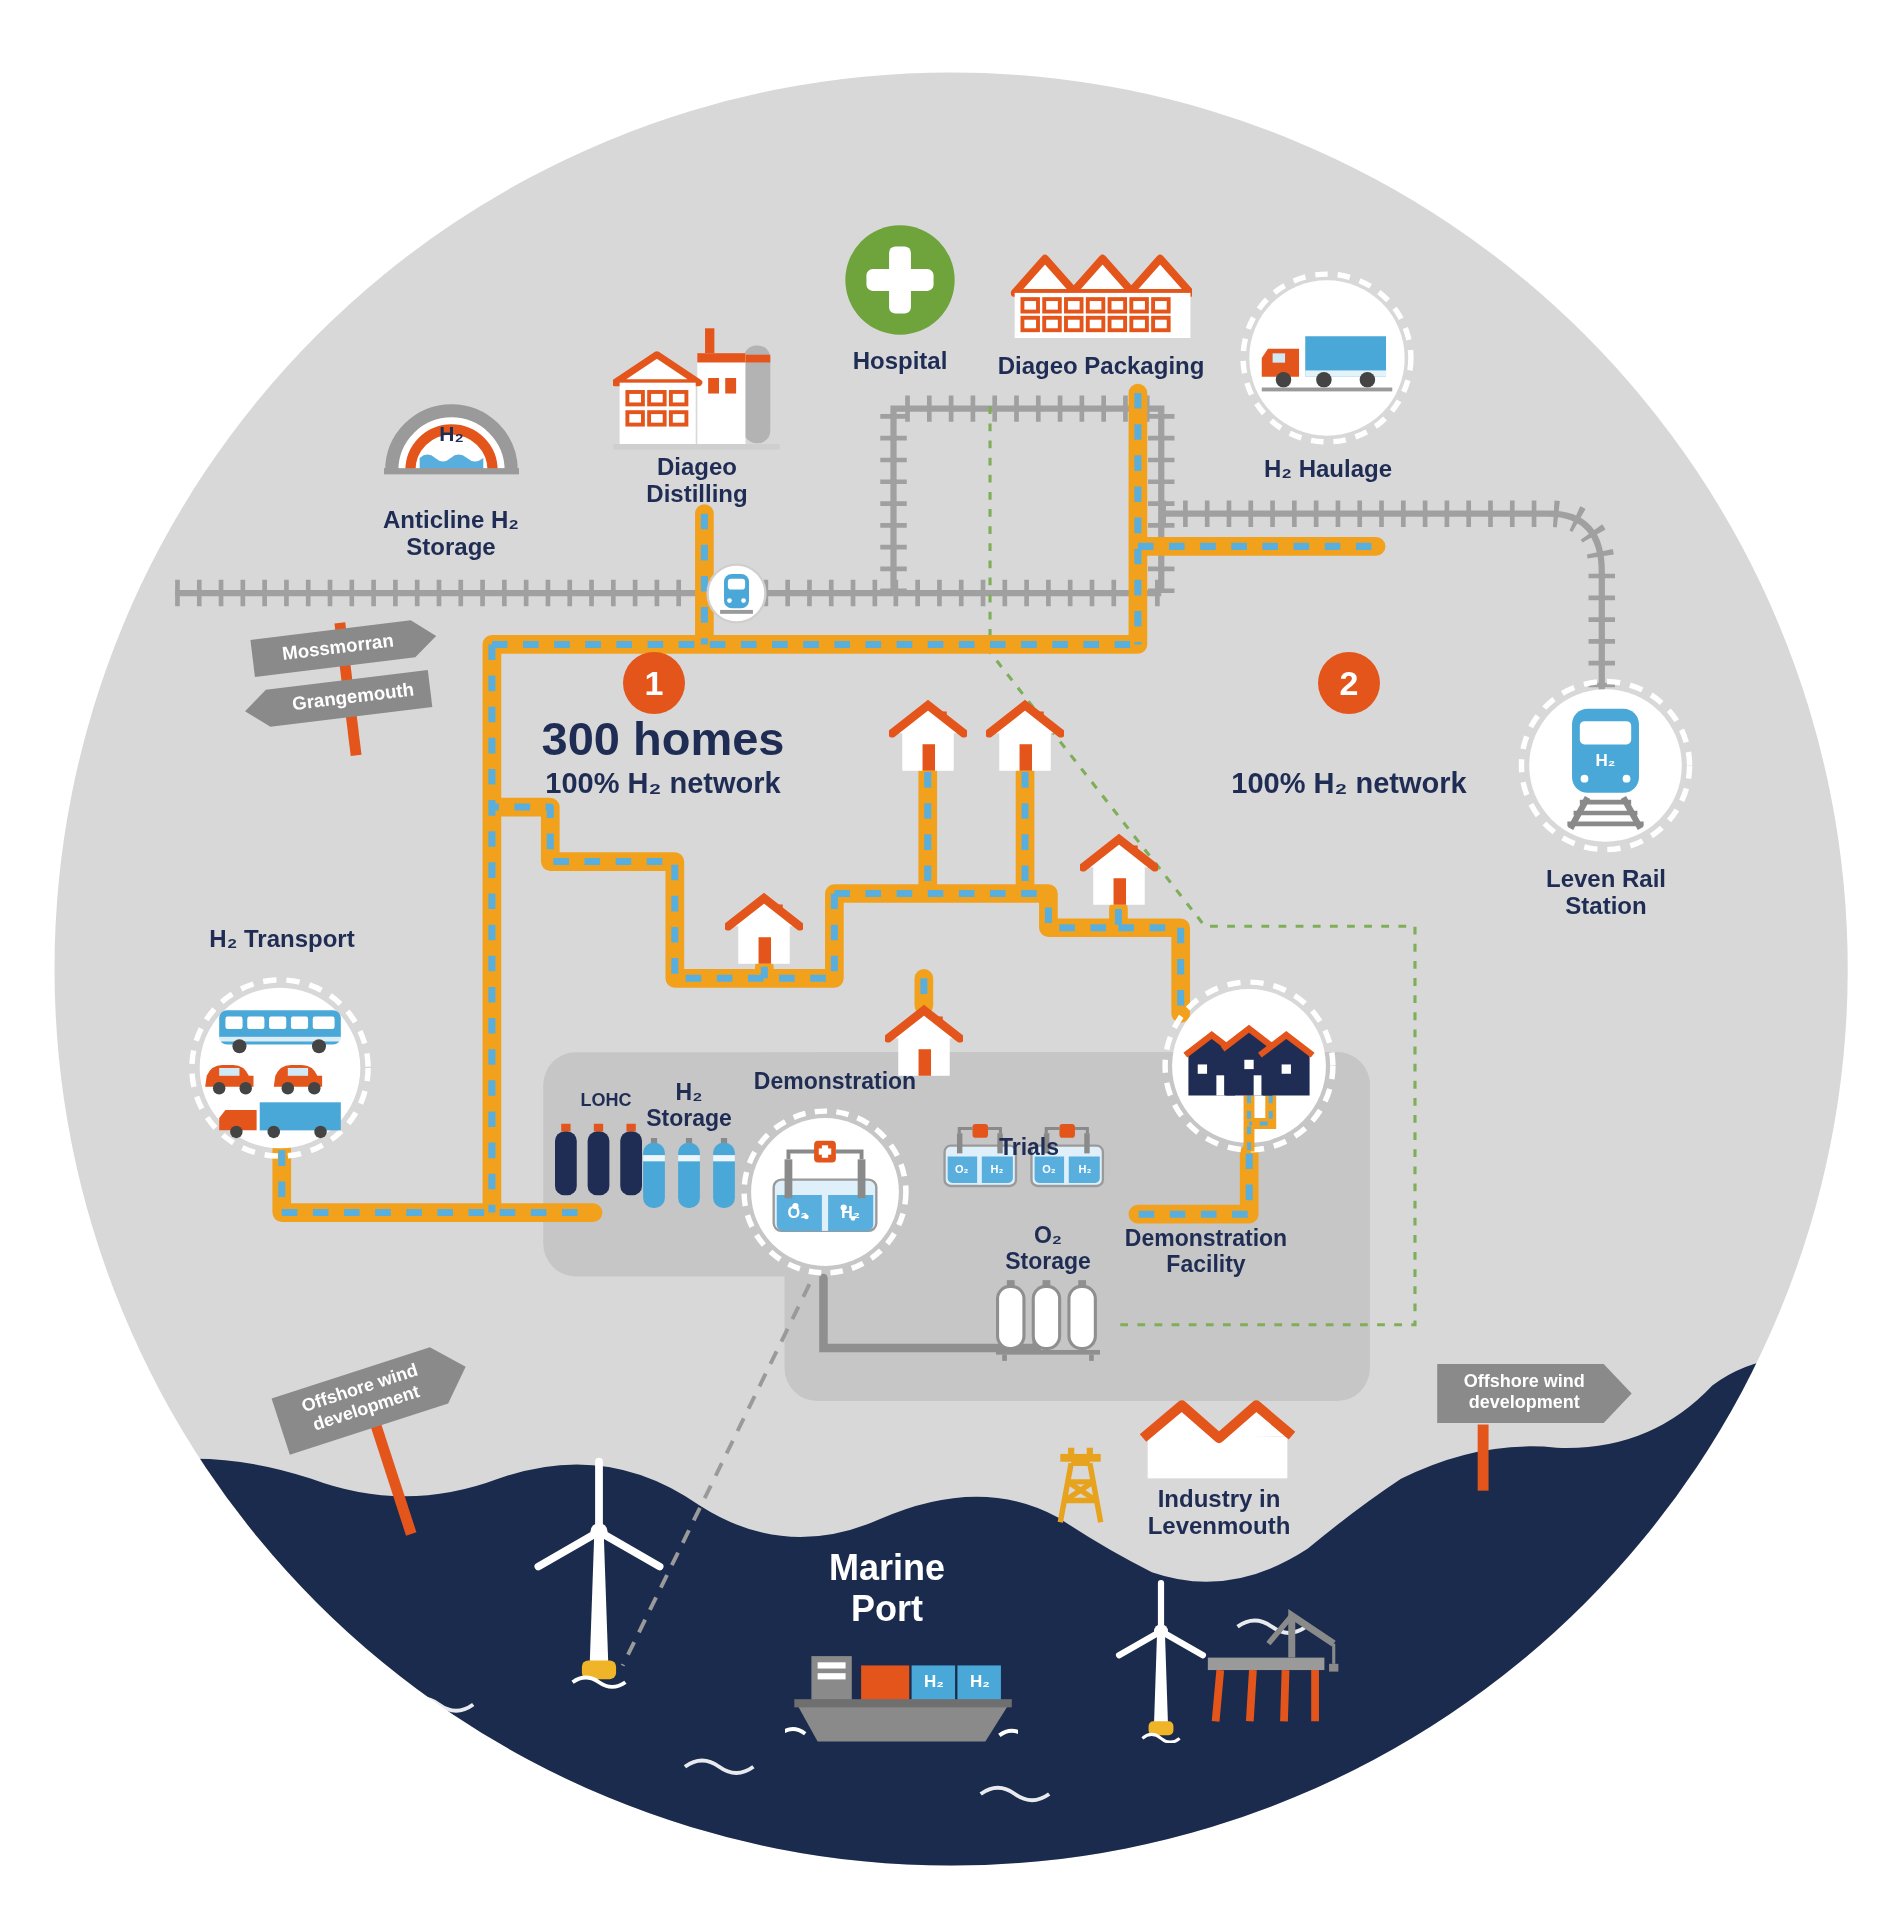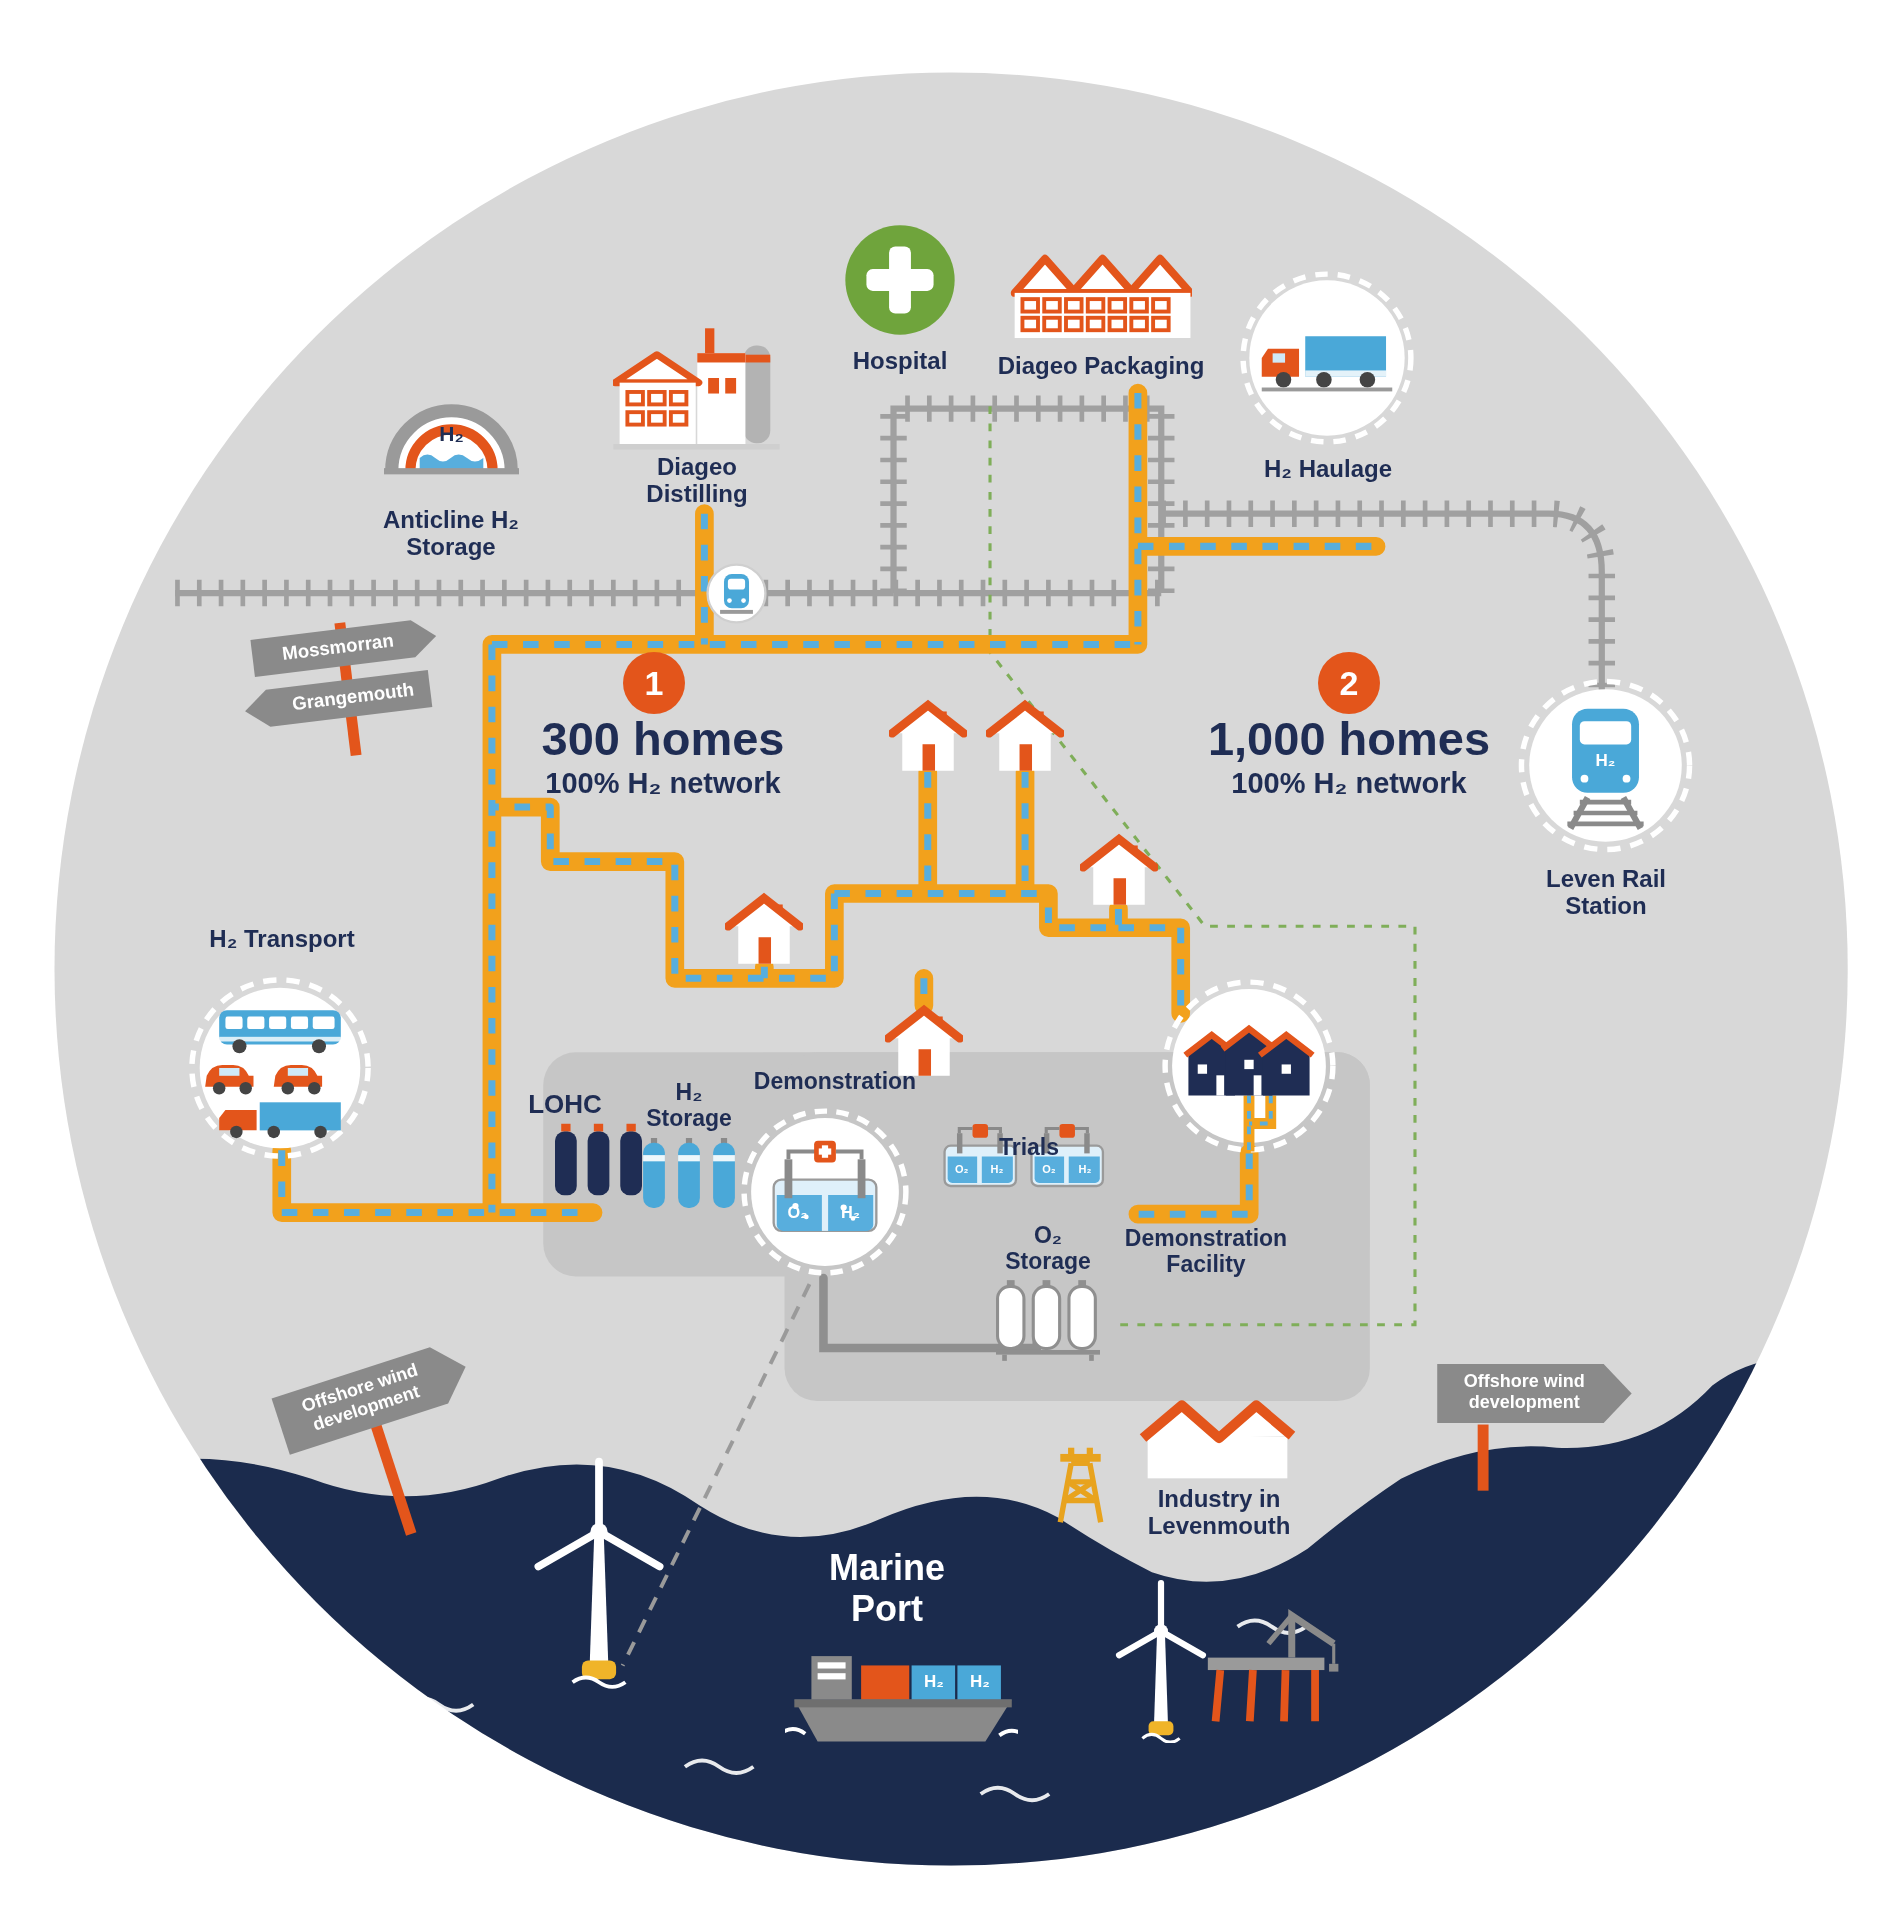--- a/index.html
+++ b/index.html
@@ -568,33 +568,32 @@
     <span>Diageo Packaging</span>
   </div>
 
   <div class="label" style="left:1328px;top:455px;">
     <span>H₂ Haulage</span>
   </div>
 
   <div class="zone-title" style="left:663px;top:711px;">300 homes</div>
   <div class="zone-sub" style="left:663px;top:767px;">100% H₂ network</div>
 
-  <div class="zone-title" style="left:1349px;top:711px;">1,000 homes</div>
   <div class="zone-sub" style="left:1349px;top:767px;">100% H₂ network</div>
 
   <div class="label" style="left:1606px;top:865px;">
     <span>Leven Rail</span>
       <span>Station</span>
   </div>
 
   <div class="label" style="left:282px;top:925px;">
     <span>H₂ Transport</span>
   </div>
 
-  <div class="label" style="left:565px;top:1090px;font-size:26px;">
+  <div class="label" style="left:606px;top:1090px;font-size:18px;">
     <span>LOHC</span>
   </div>
 
   <div class="label" style="left:689px;top:1079px;font-size:23px;">
     <span>H₂</span>
       <span>Storage</span>
   </div>
 
   <div class="label" style="left:835px;top:1068px;font-size:23px;">
     <span>Demonstration</span>

